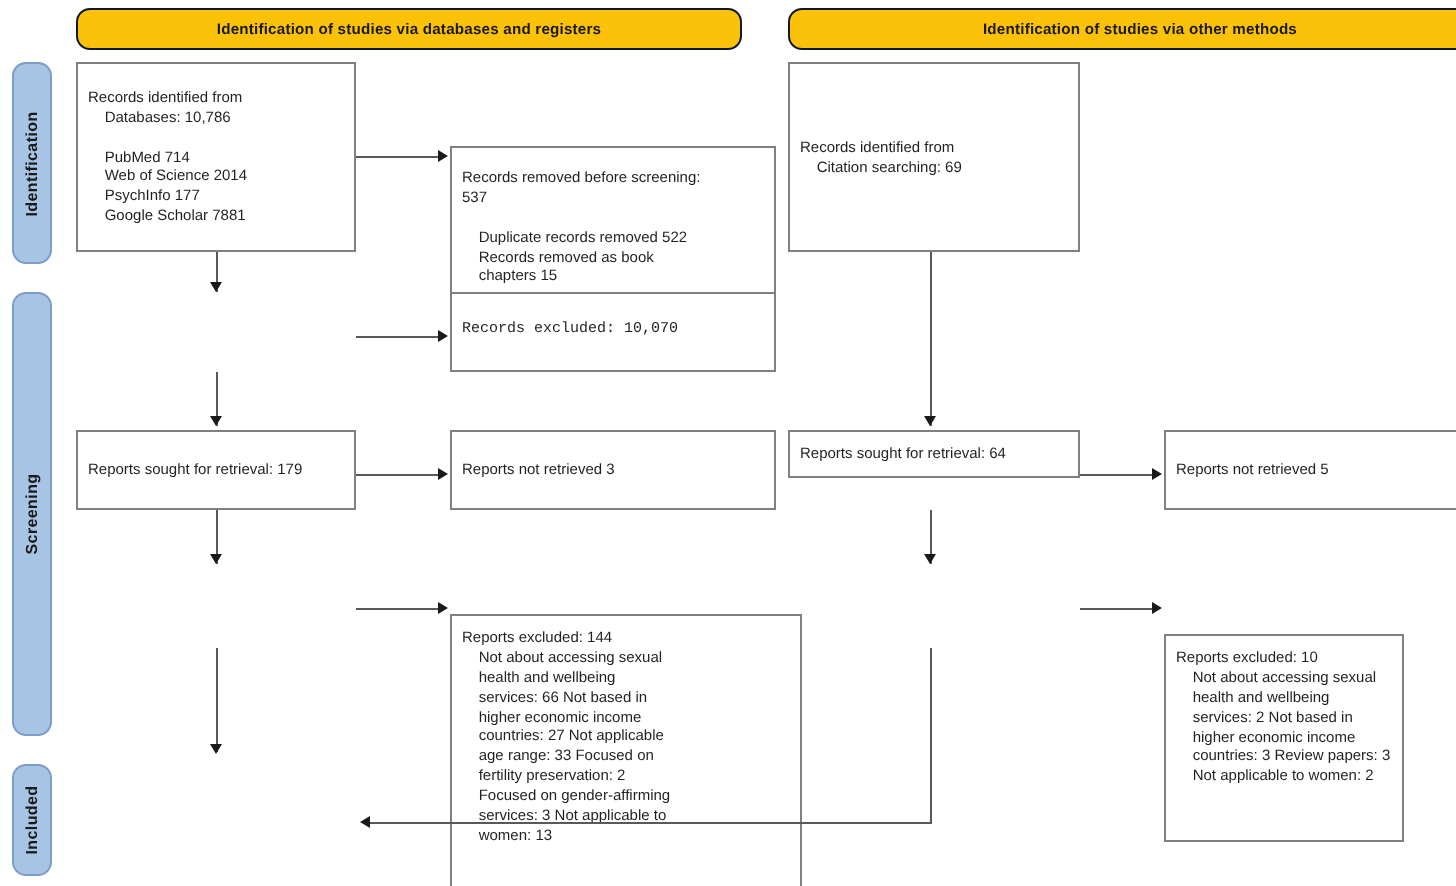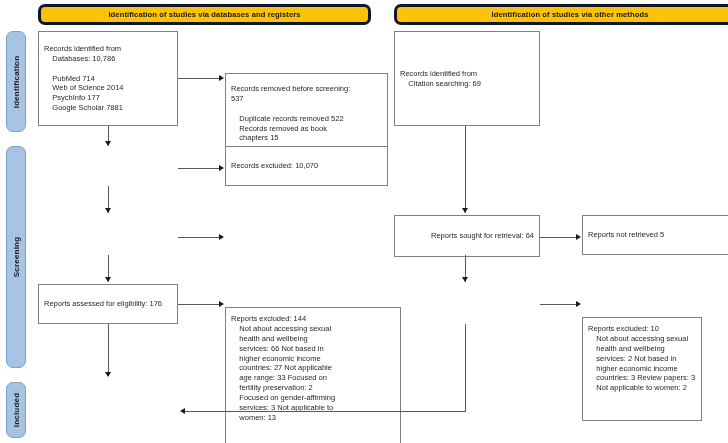--- a/index.html
+++ b/index.html
@@ -12,21 +12,21 @@
     width: 728px;
     height: 443px;
     background: #ffffff;
     font-family: "Liberation Sans", sans-serif;
     overflow: hidden;
   }
   
   .phase-header {
     position: absolute;
     background: #fcc20a;
-    border: 3px solid #0f172a;
+    border: 1px solid #0f172a;
     border-radius: 7px;
     color: #1a1a1a;
     font-size: 7.6px;
     font-weight: bold;
     letter-spacing: 0.1px;
     display: flex;
     align-items: center;
     justify-content: center;
     text-align: center;
     box-sizing: border-box;
@@ -142,41 +142,44 @@
     chapters 15</span>
   </div>
 
   <div class="ln-h" style="left:178px; top:78px; width:41px;"></div>
   <div class="arrow right" style="left:219px; top:74.5px;"></div>
 
   <div class="ln-v" style="left:108px; top:126px; height:20px;"></div>
   <div class="arrow down" style="left:104.5px; top:141px;"></div>
 
 
-  <div class="fbox" style="left:225px; top:146px; width:163px; height:40px;">
+  <div class="fbox" style="left:225px; top:146px; width:163px; height:40px;font-family:Liberation Mono, monospace;">
     <span>Records excluded: 10,070</span>
   </div>
 
   <div class="ln-h" style="left:178px; top:168px; width:41px;"></div>
   <div class="arrow right" style="left:219px; top:164.5px;"></div>
 
   <div class="ln-v" style="left:108px; top:186px; height:27px;"></div>
   <div class="arrow down" style="left:104.5px; top:208px;"></div>
 
-
+  <div class="fbox" style="left:38px; top:215px; width:140px; height:40px;">
+    <span>Reports sought for retrieval: 179</span>
+  </div>
+
+  <div class="fbox" style="left:225px; top:215px; width:163px; height:40px;">
+    <span>Reports not retrieved 3</span>
+  </div>
 
   <div class="ln-h" style="left:178px; top:237px; width:41px;"></div>
   <div class="arrow right" style="left:219px; top:233.5px;"></div>
 
   <div class="ln-v" style="left:108px; top:255px; height:27px;"></div>
   <div class="arrow down" style="left:104.5px; top:277px;"></div>
 
-  <div class="fbox" style="left:38px; top:284px; width:140px; height:40px;">
-    <span>Reports assessed for eligibility: 176</span>
-  </div>
 
   <div class="fbox top-aligned" style="left:225px; top:265px; width:176px; height:137px; padding-top:6px;">
     <span>Reports excluded: 144
     Not about accessing sexual
     health and wellbeing
     services: 66 Not based in
     higher economic income
     countries: 27 Not applicable
     age range: 33 Focused on
     fertility preservation: 2
@@ -193,21 +196,21 @@
 
 
   <div class="fbox" style="left:394px; top:31px; width:146px; height:95px;">
     <span>Records identified from
     Citation searching: 69</span>
   </div>
 
   <div class="ln-v" style="left:465px; top:126px; height:87px;"></div>
   <div class="arrow down" style="left:461.5px; top:208px;"></div>
 
-  <div class="fbox" style="left:394px; top:215px; width:146px; height:42px;justify-content:flex-end;">
+  <div class="fbox" style="left:394px; top:215px; width:146px; height:24px;">
     <span>Reports sought for retrieval: 64</span>
   </div>
 
   <div class="fbox" style="left:582px; top:215px; width:164px; height:40px;">
     <span>Reports not retrieved 5</span>
   </div>
 
   <div class="ln-h" style="left:540px; top:237px; width:36px;"></div>
   <div class="arrow right" style="left:576px; top:233.5px;"></div>
 

